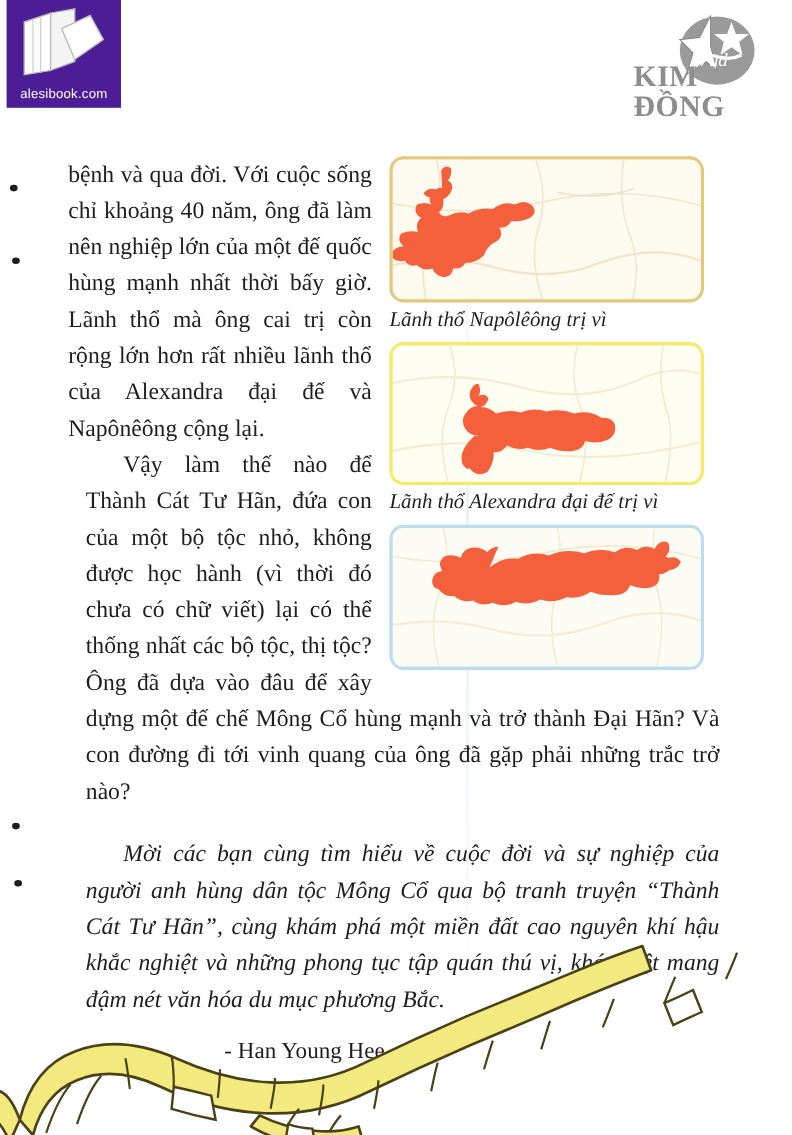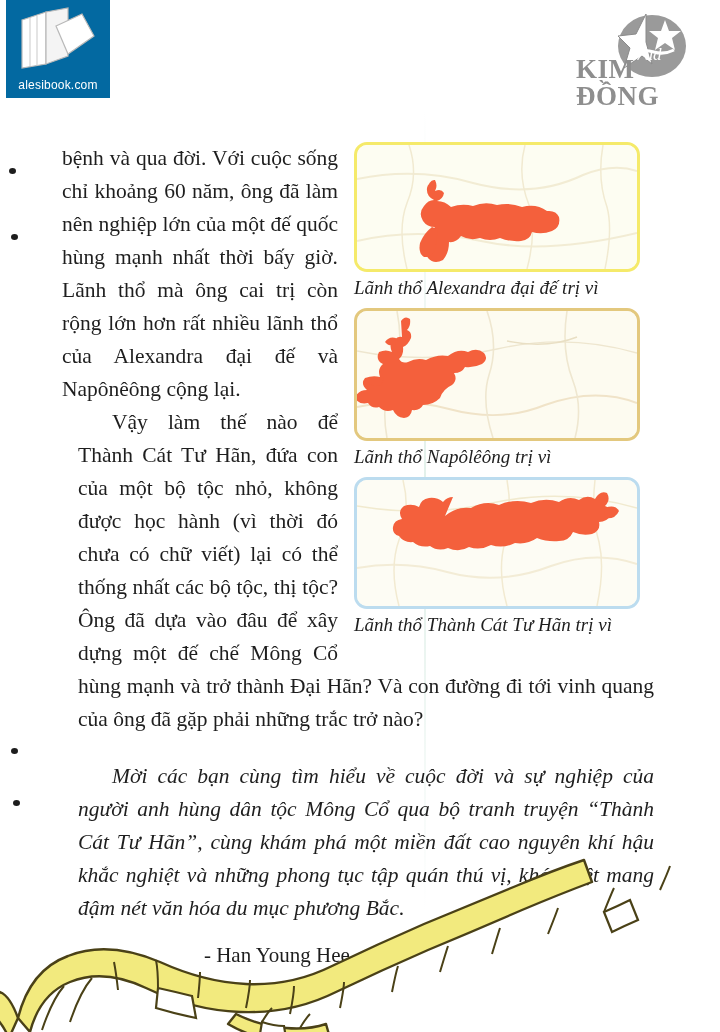--- a/index.html
+++ b/index.html
@@ -16,21 +16,21 @@
     color: #222222;
   }
 
   
   .watermark {
     position: absolute;
     left: 6px;
     top: 0px;
     width: 104px;
     height: 98px;
-    background: #0369a1;
+    background: #4c1d95;
   }
   .wm-book { position: absolute; left: 10px; top: 6px; width: 82px; height: 66px; }
   .wm-text {
     position: absolute;
     left: 0; right: 0;
     bottom: 6px;
     text-align: center;
     color: #ffffff;
     font-family: "Liberation Sans", sans-serif;
     font-size: 12px;
@@ -182,43 +182,20 @@
 <div class="margin-dot" style="left:11px; top:748px;"></div>
 <div class="margin-dot" style="left:13px; top:800px;"></div>
 
 <div class="gutter"></div>
 
 <div class="content">
 
   <div class="map-column">
 
     <figure class="map-fig">
-      <div class="map-box b2">
-        <svg class="map-bg" viewBox="0 0 280 124" preserveAspectRatio="none">
-          <rect width="280" height="124" fill="#fdfdf2"></rect>
-          <path d="M0 34 q60 -12 116 4 q60 16 110 -8 q30 -12 54 -4" stroke="#f2ecd4" stroke-width="2" fill="none"></path>
-          <path d="M0 96 q60 -14 124 0 q64 14 156 -8" stroke="#f2ecd4" stroke-width="2" fill="none"></path>
-          <path d="M52 0 q10 30 -2 58 q-10 26 0 66" stroke="#f1ead1" stroke-width="1.5" fill="none"></path>
-          <path d="M168 0 q-8 30 4 60 q8 26 -2 64" stroke="#f1ead1" stroke-width="1.5" fill="none"></path>
-          <path d="M246 0 q-6 34 4 62 q6 22 -2 62" stroke="#f1ead1" stroke-width="1.5" fill="none"></path>
-        </svg>
-        <svg class="map-shape" viewBox="0 0 280 124" preserveAspectRatio="none">
-          <path fill="#f4603c" d="M70 46 q2 -12 8 -11 q3 6 0 11 q6 -3 9 2 q-1 6 -7 8
-            q8 0 14 6 q11 -4 22 -1 q12 -5 24 -1 q13 -3 25 2 q14 -4 25 4
-            q9 -1 12 6 q2 10 -7 14 q-10 4 -20 1 q-2 8 -11 9 q-11 1 -21 -3
-            q-10 4 -20 0 q-10 3 -19 -2 q-5 7 -12 6 q0 11 -6 18
-            q-9 5 -15 -2 q-5 -9 0 -18 q2 -8 7 -13 q-8 0 -12 -6
-            q-5 -8 1 -15 q4 -6 10 -6 q-8 -4 -7 -12 q1 -5 5 -5 z"></path>
-          <path fill="#f4603c" d="M75 82 q-8 6 -12 16 q-2 10 4 14 q8 1 11 -8 q3 -11 2 -20 z"></path>
-        </svg>
-      </div>
-      <figcaption class="map-caption">Lãnh thổ Alexandra đại đế trị vì</figcaption>
-    </figure>
-
-    <figure class="map-fig">
       <div class="map-box b1">
         <svg class="map-bg" viewBox="0 0 280 127" preserveAspectRatio="none">
           <rect width="280" height="127" fill="#fdfbf0"></rect>
           <path d="M0 96 q50 -10 92 2 q52 14 96 -4 q50 -18 92 -2" stroke="#f0e3c8" stroke-width="2" fill="none"></path>
           <path d="M40 0 q8 40 -6 70 q-10 24 -4 57" stroke="#efe7d0" stroke-width="1.6" fill="none"></path>
           <path d="M130 0 q12 34 2 64 q-8 26 4 63" stroke="#efe7d0" stroke-width="1.6" fill="none"></path>
           <path d="M210 0 q-6 40 6 70 q10 26 2 57" stroke="#efe7d0" stroke-width="1.6" fill="none"></path>
           <path d="M0 40 q70 14 140 -2 q70 -16 140 4" stroke="#eee6cf" stroke-width="1.4" fill="none"></path>
           <path d="M150 30 q40 8 70 -4" stroke="#e9dfc4" stroke-width="1.4" fill="none"></path>
         </svg>
@@ -228,20 +205,43 @@
             q9 -5 16 1 q5 6 -2 11 q-8 4 -17 3 q-3 6 -11 6 q4 7 -2 12
             q-9 4 -12 13 q-7 7 -17 7 q-3 6 -11 5 q-1 7 -8 8
             q-8 -1 -11 -8 q-8 3 -14 -3 q-7 2 -11 -4 q-9 2 -13 -5
             q3 -8 12 -8 q-7 -6 -2 -12 q8 -3 15 -1 q-3 -8 3 -13
             q-8 -4 -4 -12 q7 -3 13 0 q-4 -8 3 -13 q4 -3 7 -2 z"></path>
           <path fill="#f4603c" d="M38 34 q-6 2 -10 -3 q4 -6 11 -4 z"></path>
           <path fill="#f4603c" d="M24 74 q-9 3 -13 -3 q6 -7 16 -4 z"></path>
         </svg>
       </div>
       <figcaption class="map-caption">Lãnh thổ Napôlêông trị vì</figcaption>
+    </figure>
+
+    <figure class="map-fig">
+      <div class="map-box b2">
+        <svg class="map-bg" viewBox="0 0 280 124" preserveAspectRatio="none">
+          <rect width="280" height="124" fill="#fdfdf2"></rect>
+          <path d="M0 34 q60 -12 116 4 q60 16 110 -8 q30 -12 54 -4" stroke="#f2ecd4" stroke-width="2" fill="none"></path>
+          <path d="M0 96 q60 -14 124 0 q64 14 156 -8" stroke="#f2ecd4" stroke-width="2" fill="none"></path>
+          <path d="M52 0 q10 30 -2 58 q-10 26 0 66" stroke="#f1ead1" stroke-width="1.5" fill="none"></path>
+          <path d="M168 0 q-8 30 4 60 q8 26 -2 64" stroke="#f1ead1" stroke-width="1.5" fill="none"></path>
+          <path d="M246 0 q-6 34 4 62 q6 22 -2 62" stroke="#f1ead1" stroke-width="1.5" fill="none"></path>
+        </svg>
+        <svg class="map-shape" viewBox="0 0 280 124" preserveAspectRatio="none">
+          <path fill="#f4603c" d="M70 46 q2 -12 8 -11 q3 6 0 11 q6 -3 9 2 q-1 6 -7 8
+            q8 0 14 6 q11 -4 22 -1 q12 -5 24 -1 q13 -3 25 2 q14 -4 25 4
+            q9 -1 12 6 q2 10 -7 14 q-10 4 -20 1 q-2 8 -11 9 q-11 1 -21 -3
+            q-10 4 -20 0 q-10 3 -19 -2 q-5 7 -12 6 q0 11 -6 18
+            q-9 5 -15 -2 q-5 -9 0 -18 q2 -8 7 -13 q-8 0 -12 -6
+            q-5 -8 1 -15 q4 -6 10 -6 q-8 -4 -7 -12 q1 -5 5 -5 z"></path>
+          <path fill="#f4603c" d="M75 82 q-8 6 -12 16 q-2 10 4 14 q8 1 11 -8 q3 -11 2 -20 z"></path>
+        </svg>
+      </div>
+      <figcaption class="map-caption">Lãnh thổ Alexandra đại đế trị vì</figcaption>
     </figure>
 
     <figure class="map-fig">
       <div class="map-box b3">
         <svg class="map-bg" viewBox="0 0 280 126" preserveAspectRatio="none">
           <rect width="280" height="126" fill="#fdfcf4"></rect>
           <path d="M0 88 q46 -8 90 4 q52 14 104 -6 q44 -16 86 -2" stroke="#f3ecd6" stroke-width="2" fill="none"></path>
           <path d="M46 0 q8 32 -4 60 q-10 28 0 66" stroke="#f2ead1" stroke-width="1.5" fill="none"></path>
           <path d="M150 0 q6 34 -2 62 q-8 28 2 64" stroke="#f2ead1" stroke-width="1.5" fill="none"></path>
           <path d="M238 0 q-4 34 4 62 q6 26 -2 64" stroke="#f2ead1" stroke-width="1.5" fill="none"></path>
@@ -253,26 +253,25 @@
             q4 7 -2 13 q7 2 6 9 q-4 7 -12 7 q2 9 -7 12 q-10 2 -19 -2
             q-4 9 -14 9 q-12 1 -22 -3 q-10 7 -22 5 q-12 6 -24 2
             q-11 6 -22 2 q-10 6 -21 1 q-10 4 -18 -2 q-10 2 -17 -4
             q-9 1 -14 -6 q-7 -2 -6 -9 q1 -7 9 -8 q-5 -8 2 -13
             q8 -3 15 1 q2 -8 10 -9 q8 -1 14 4 q4 -5 10 -5 z"></path>
           <path fill="#fdfcf4" d="M128 84 q8 -3 14 1 q-6 6 -14 4 z"></path>
           <path fill="#fdfcf4" d="M176 80 q12 -4 20 1 q-9 7 -20 4 z"></path>
           <path fill="#f4603c" d="M248 28 q10 -4 14 3 q-4 9 -15 7 z"></path>
         </svg>
       </div>
-      <figcaption class="map-caption">Lãnh thổ Thành Cát Tư Hãn trị vì</figcaption>
     </figure>
 
   </div>
 
-  <p>bệnh và qua đời. Với cuộc sống chỉ khoảng 60 năm, ông đã làm nên nghiệp lớn của một đế quốc hùng mạnh nhất thời bấy giờ. Lãnh thổ mà ông cai trị còn rộng lớn hơn rất nhiều lãnh thổ của Alexandra đại đế và Napônêông cộng lại.</p>
+  <p>bệnh và qua đời. Với cuộc sống chỉ khoảng 40 năm, ông đã làm nên nghiệp lớn của một đế quốc hùng mạnh nhất thời bấy giờ. Lãnh thổ mà ông cai trị còn rộng lớn hơn rất nhiều lãnh thổ của Alexandra đại đế và Napônêông cộng lại.</p>
   <p class="indent">Vậy làm thế nào để Thành Cát Tư Hãn, đứa con của một bộ tộc nhỏ, không được học hành (vì thời đó chưa có chữ viết) lại có thể thống nhất các bộ tộc, thị tộc? Ông đã dựa vào đâu để xây dựng một đế chế Mông Cổ hùng mạnh và trở thành Đại Hãn? Và con đường đi tới vinh quang của ông đã gặp phải những trắc trở nào?</p>
   <p class="indent italic-para" style="margin-top:24px;">Mời các bạn cùng tìm hiểu về cuộc đời và sự nghiệp của người anh hùng dân tộc Mông Cổ qua bộ tranh truyện “Thành Cát Tư Hãn”, cùng khám phá một miền đất cao nguyên khí hậu khắc nghiệt và những phong tục tập quán thú vị, khác biệt mang đậm nét văn hóa du mục phương Bắc.</p>
   <div class="signature">- Han Young Hee -</div>
 </div>
 
 <svg class="rope" viewBox="0 0 720 190">
   <g stroke="#4a4117" stroke-width="2.4" stroke-linejoin="round" fill="#f2ea7e">
 
     <path d="M18 176
              q12 -48 50 -62

